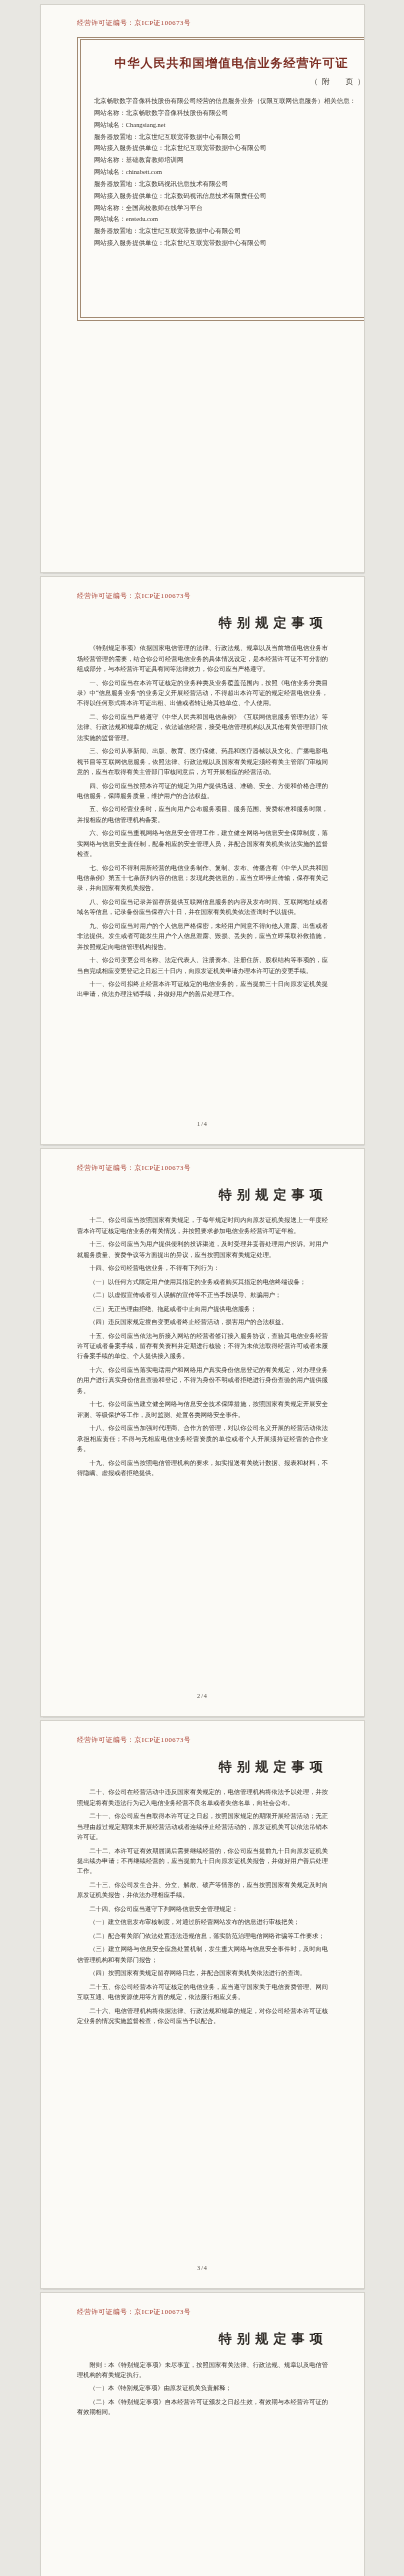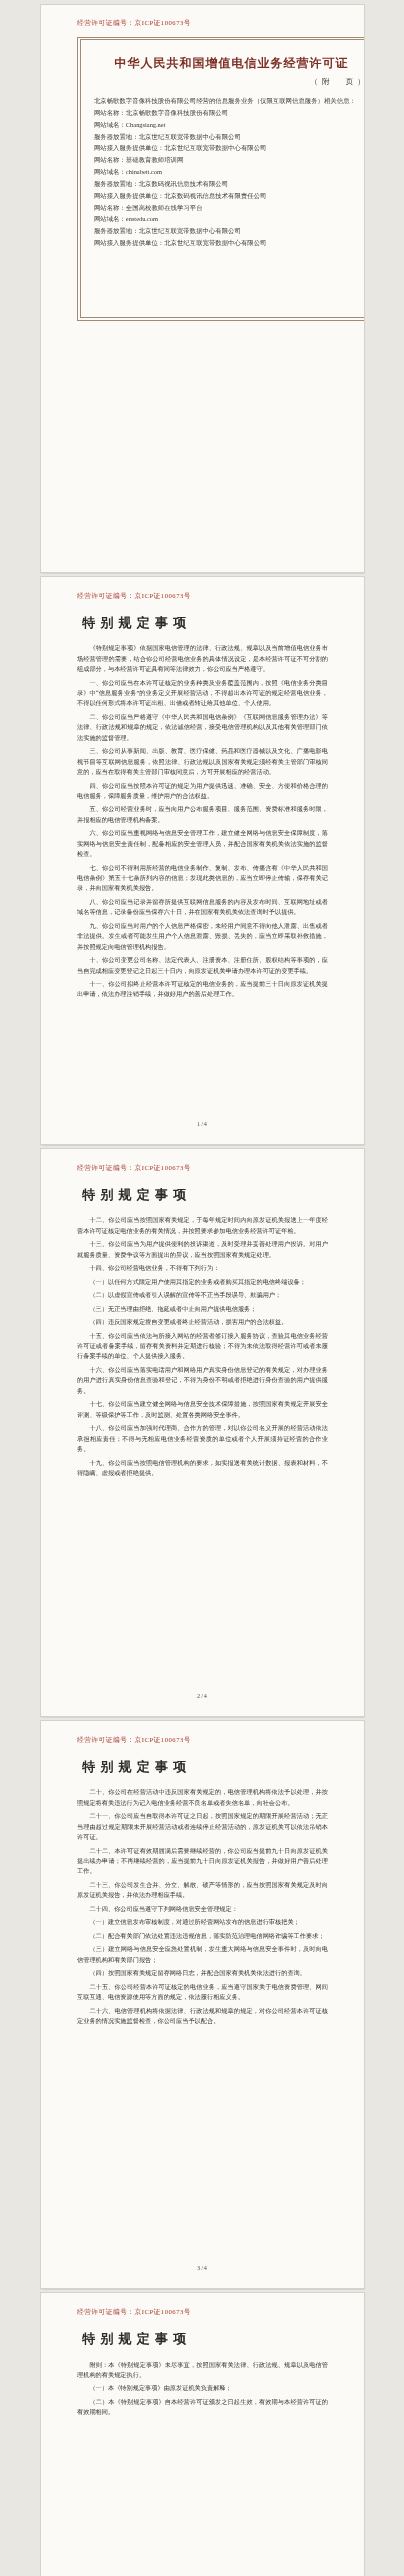--- a/index.html
+++ b/index.html
@@ -58,21 +58,21 @@
   .cert-body { margin-top: 8.2px; }
   .cert-line {
     font-size: 6.4px;
     color: #3b3731;
     line-height: 1.85;
     text-align: left;
     word-break: break-all;
   }
   
   .prov-title {
-    text-align: left;
+    text-align: right;
     font-size: 13px;
     font-weight: bold;
     color: #2d2925;
     letter-spacing: 5.2px;
     padding-left: 5.2px;
     margin-top: 13.4px;
   }
   .prov-body { margin-top: 11.3px; }
   .prov-para {
     font-size: 6.2px;

